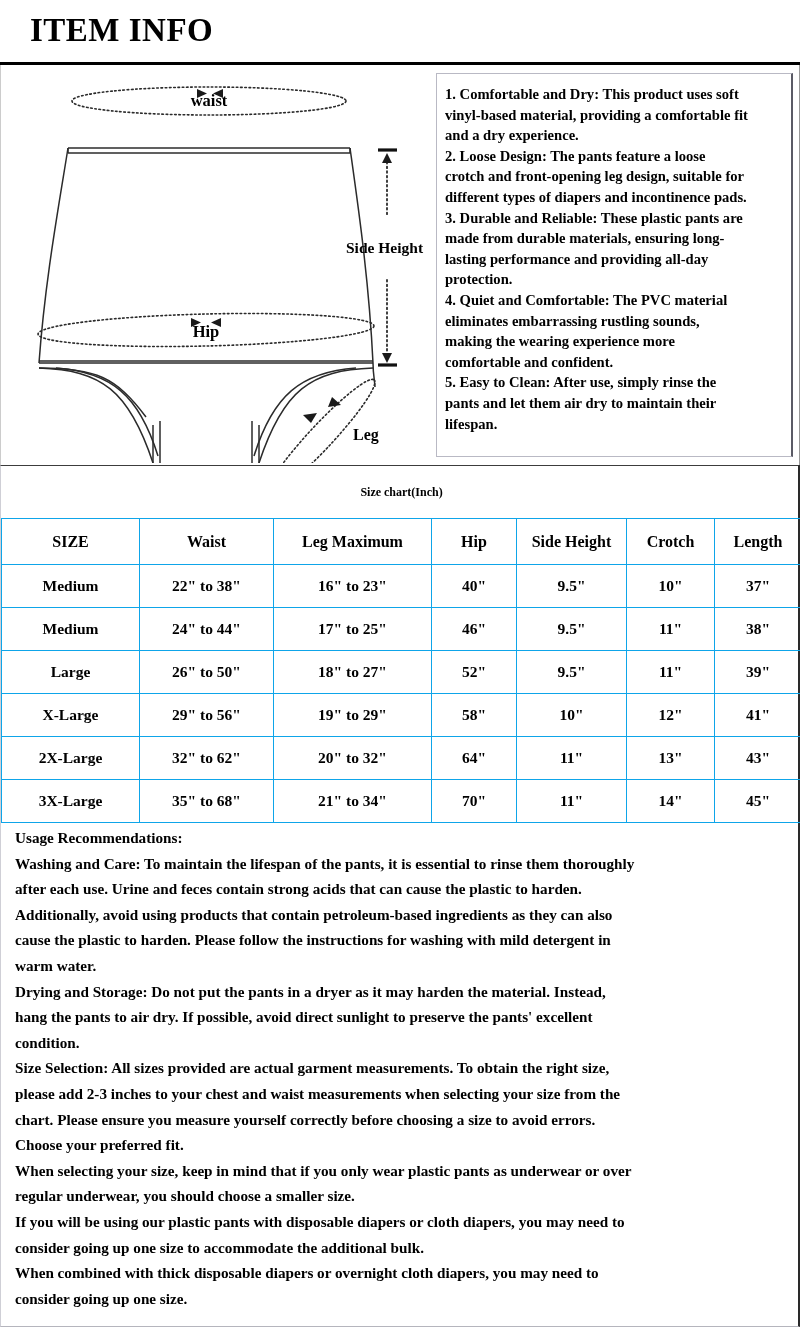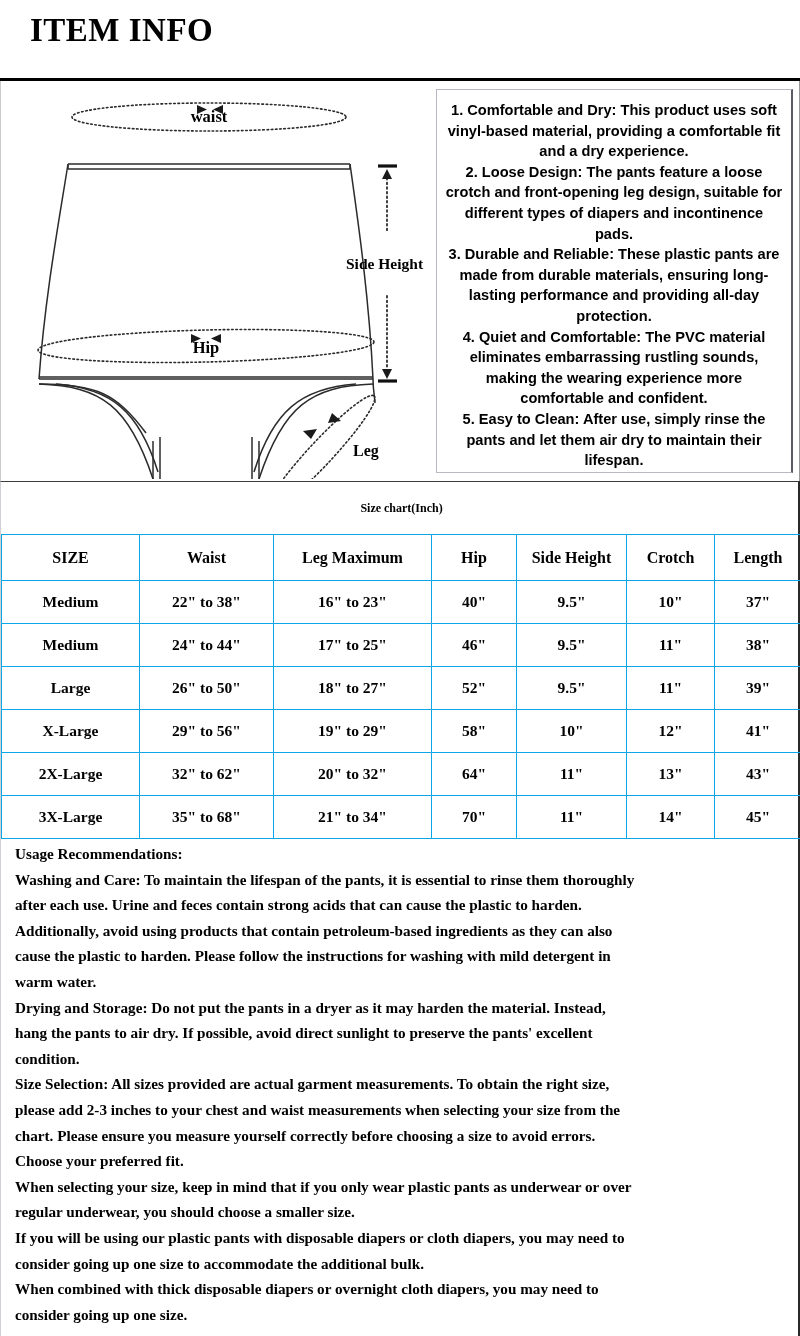--- a/index.html
+++ b/index.html
@@ -15,21 +15,21 @@
     position: relative;
     width: 800px;
     height: 1336px;
     background: #ffffff;
     box-sizing: border-box;
     overflow: hidden;
   }
 
   
   .header {
-    height: 78px;
+    height: 62px;
     padding: 6px 12px 0 30px;
     box-sizing: border-box;
   }
   .page-title {
     font-size: 33px;
     font-weight: bold;
     letter-spacing: 0.5px;
     line-height: 48px;
     font-family: "Liberation Serif", "DejaVu Serif", serif;
   }
@@ -63,22 +63,22 @@
     border-right: 2px solid #5b5b66;
     margin: 8px 6px 8px 0;
     padding: 10px 8px 6px 8px;
     box-sizing: border-box;
     background: #fff;
   }
   .feature-line {
     font-size: 14.6px;
     font-weight: bold;
     line-height: 20.6px;
-    font-family: Liberation Sans, sans-serif;
-    text-align: center;
+    font-family: Liberation Serif, serif;
+    text-align: left;
   }
 
   
   .table-block {
     border-top: 1px solid #3c3c3c;
     border-left: 1px solid #cfcfd6;
     border-right: 2px solid #2a2a2a;
   }
   table.size-chart {
     border-collapse: collapse;

